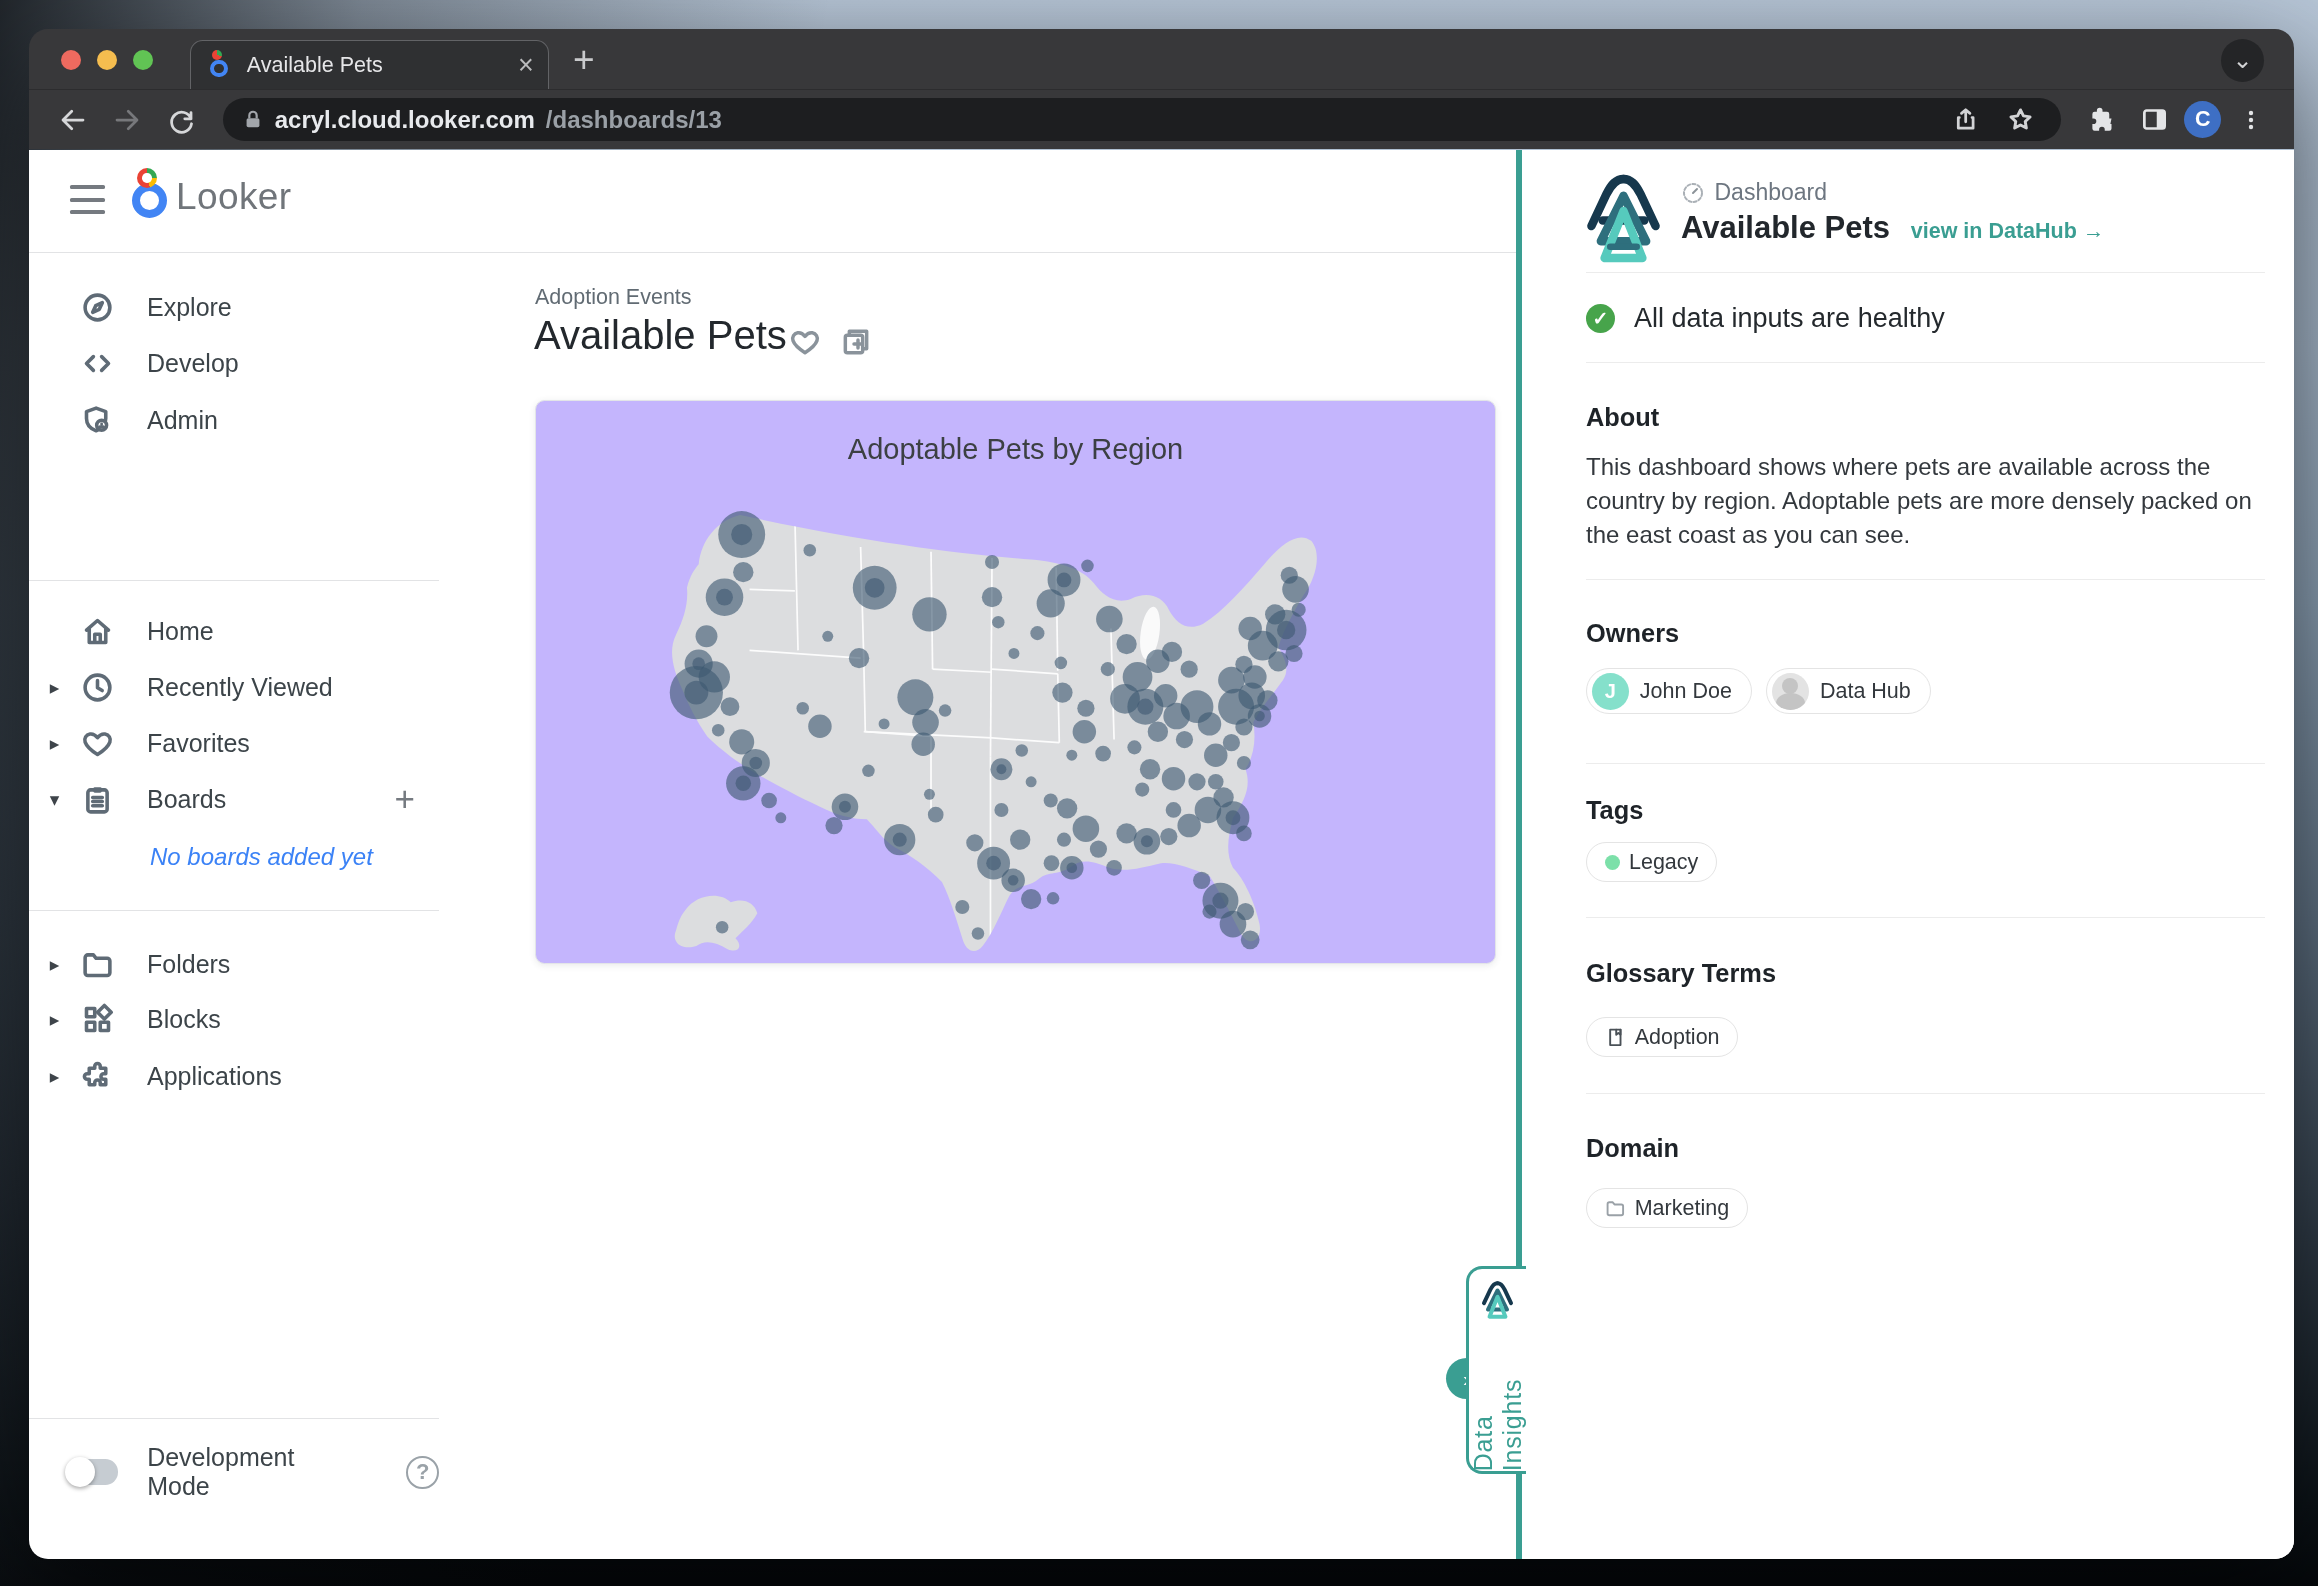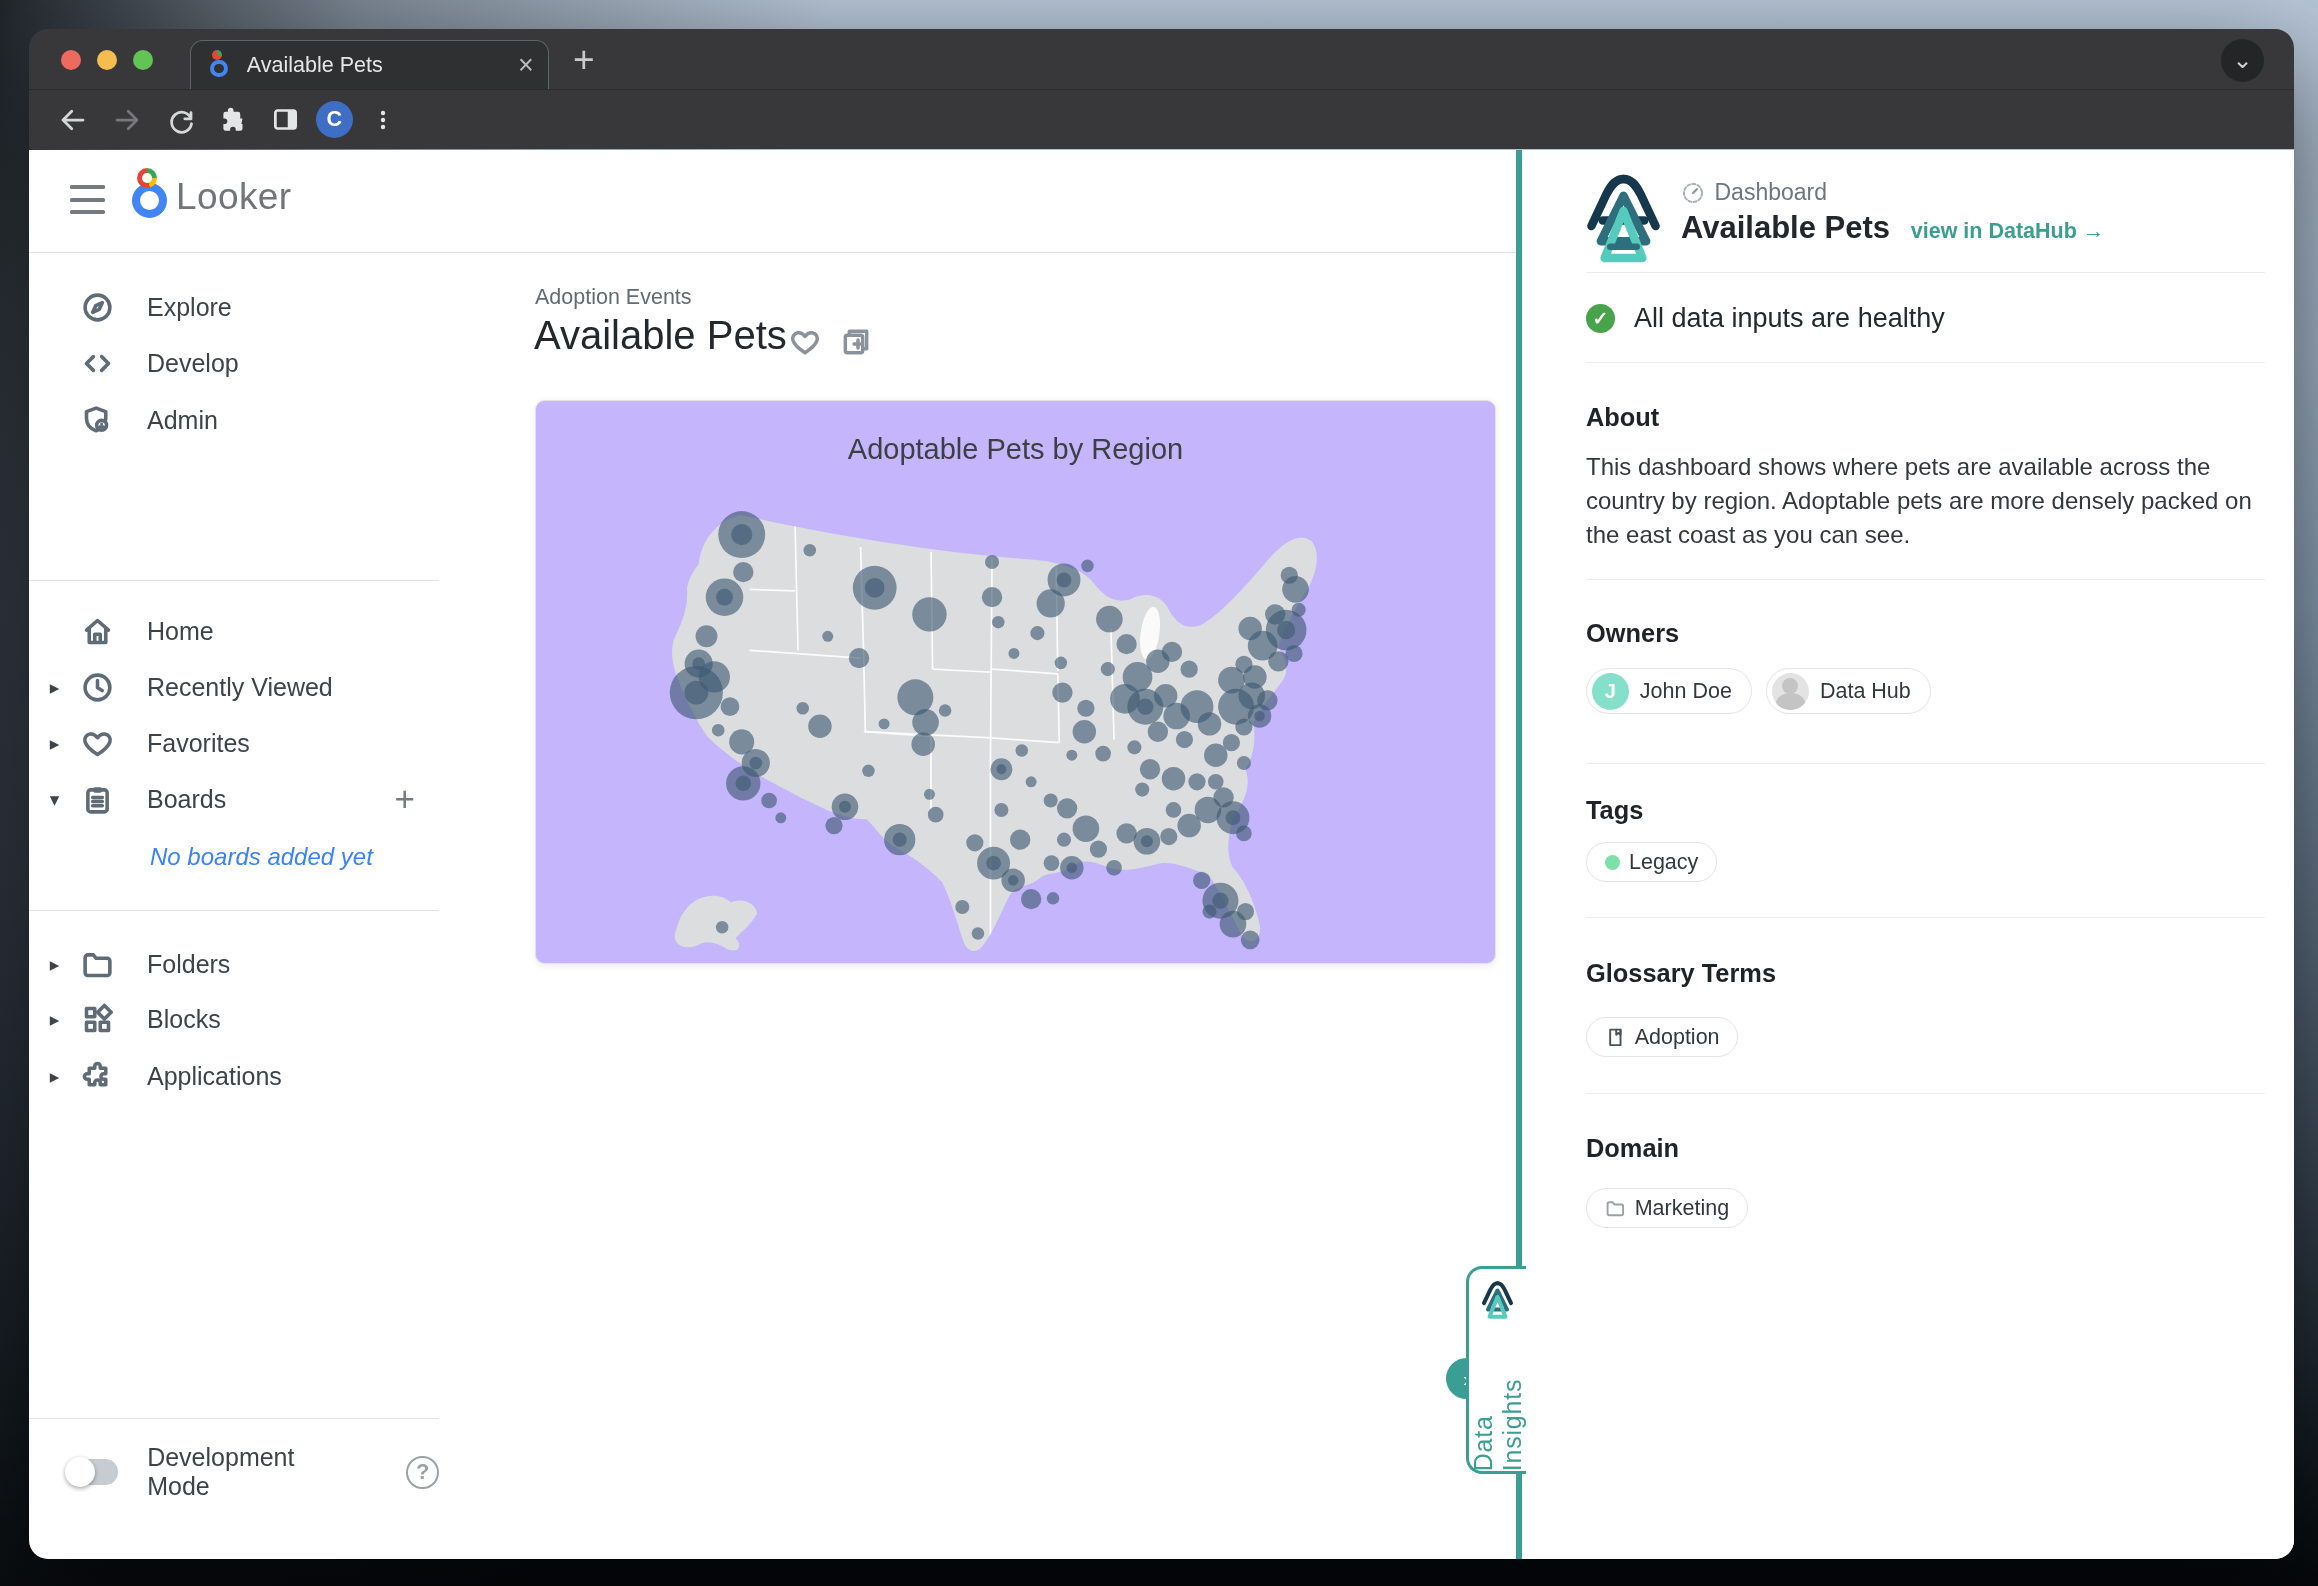--- a/index.html
+++ b/index.html
@@ -155,20 +155,41 @@
       <span class="navbtn">
         <svg width="30" height="30" viewBox="0 0 24 24">
             <path d="M4 12h15 M13 5l7 7-7 7" stroke="#77787b" stroke-width="2.2" fill="none" stroke-linecap="round" stroke-linejoin="round"></path>
           </svg>
       </span>
       <span class="navbtn">
         <svg width="30" height="30" viewBox="0 0 24 24">
             <path d="M20 6v5h-5 M20 11a8 8 0 1 0 .4 4" stroke="#d6d7d9" stroke-width="2.2" fill="none" stroke-linecap="round" stroke-linejoin="round"></path>
           </svg>
       </span>
+      <div class="urlpill">
+        <span>
+          <svg width="22" height="22" viewBox="0 0 24 24">
+              <rect x="5" y="10" width="14" height="10" rx="2" fill="#a2a6ab"></rect>
+              <path d="M8 10V7a4 4 0 0 1 8 0v3" stroke="#a2a6ab" stroke-width="2.4" fill="none"></path>
+            </svg>
+        </span>
+        <span class="url-host">acryl.cloud.looker.com</span>
+          <span class="url-path">/dashboards/13</span>
+        <span class="pill-spacer"></span>
+        <span class="tb-icon">
+          <svg width="25.4" height="25.4" viewBox="0 0 24 24" class="icon-stroke" style="stroke:#d2d3d5">
+              <path d="M12 3v11 M8 6l4-3.4L16 6 M6 10H5v10h14V10h-1"></path>
+            </svg>
+        </span>
+        <span class="tb-icon">
+          <svg width="27" height="27" viewBox="0 0 24 24" class="icon-stroke" style="stroke:#d2d3d5">
+              <path d="M12 3.5l2.6 5.3 5.9.9-4.3 4.1 1 5.8-5.2-2.7-5.2 2.7 1-5.8-4.3-4.1 5.9-.9z"></path>
+            </svg>
+        </span>
+      </div>
       <span class="tb-icon">
         <svg width="27" height="27" viewBox="0 0 24 24">
             <path fill="#e4e5e7" d="M20 11h-2V7a2 2 0 0 0-2-2h-4V4a2.5 2.5 0 1 0-5 0v1H5a2 2 0 0 0-2 2v4h1a2.5 2.5 0 1 1 0 5H3v4a2 2 0 0 0 2 2h4v-1a2.5 2.5 0 1 1 5 0v1h4a2 2 0 0 0 2-2v-4h-1"></path>
           </svg>
       </span>
       <span class="tb-icon">
         <svg width="27" height="27" viewBox="0 0 24 24">
             <rect x="3" y="4" width="18" height="16" rx="2" fill="none" stroke="#e4e5e7" stroke-width="2.4"></rect>
             <rect x="14" y="4" width="7" height="16" fill="#e4e5e7"></rect>
           </svg>

